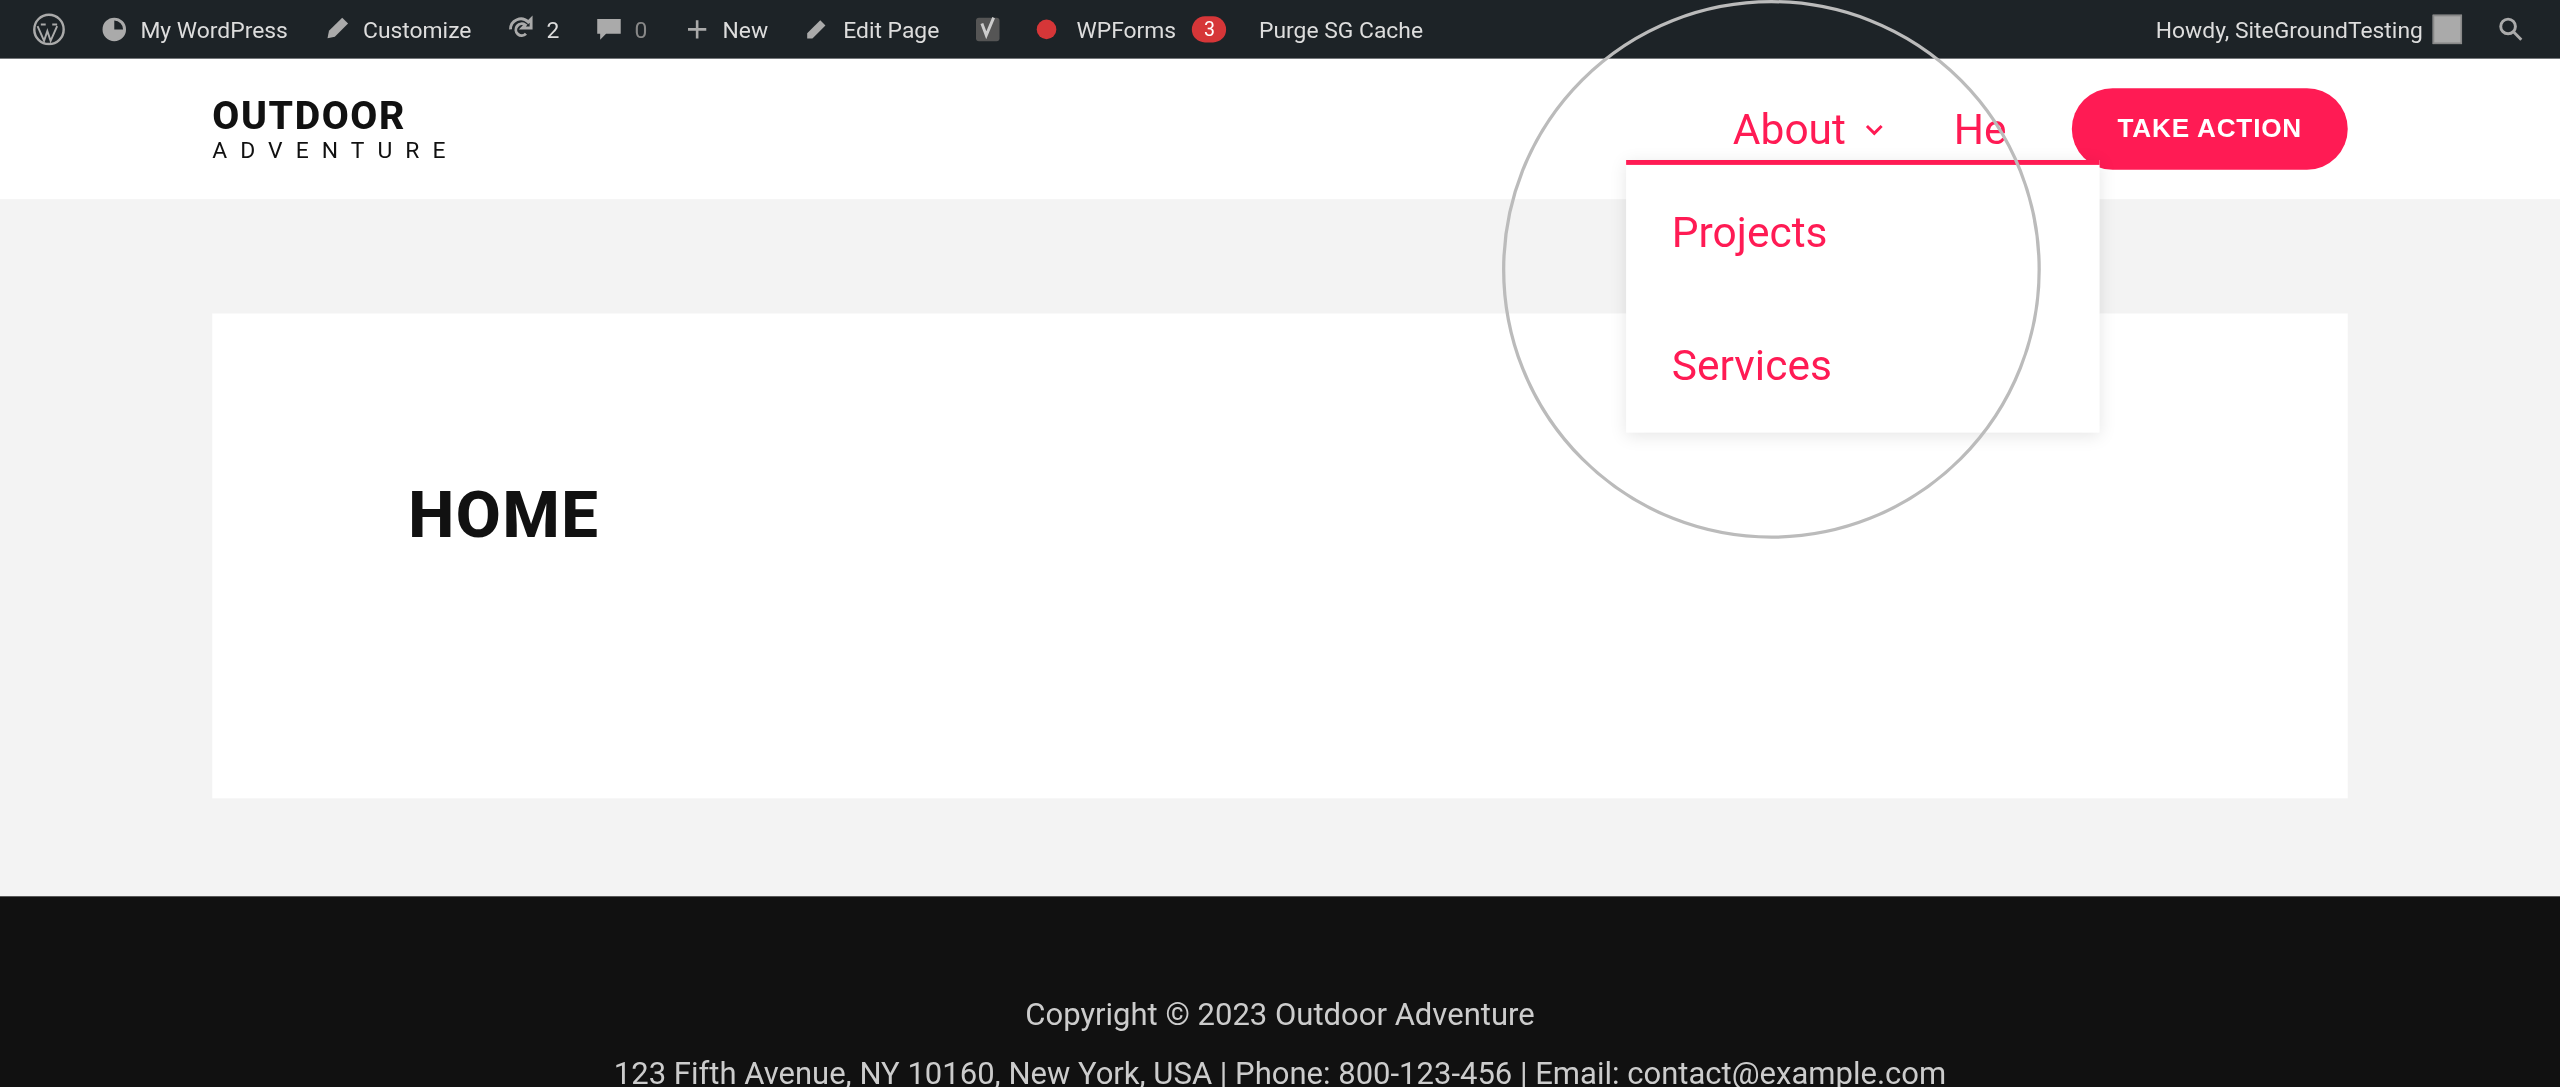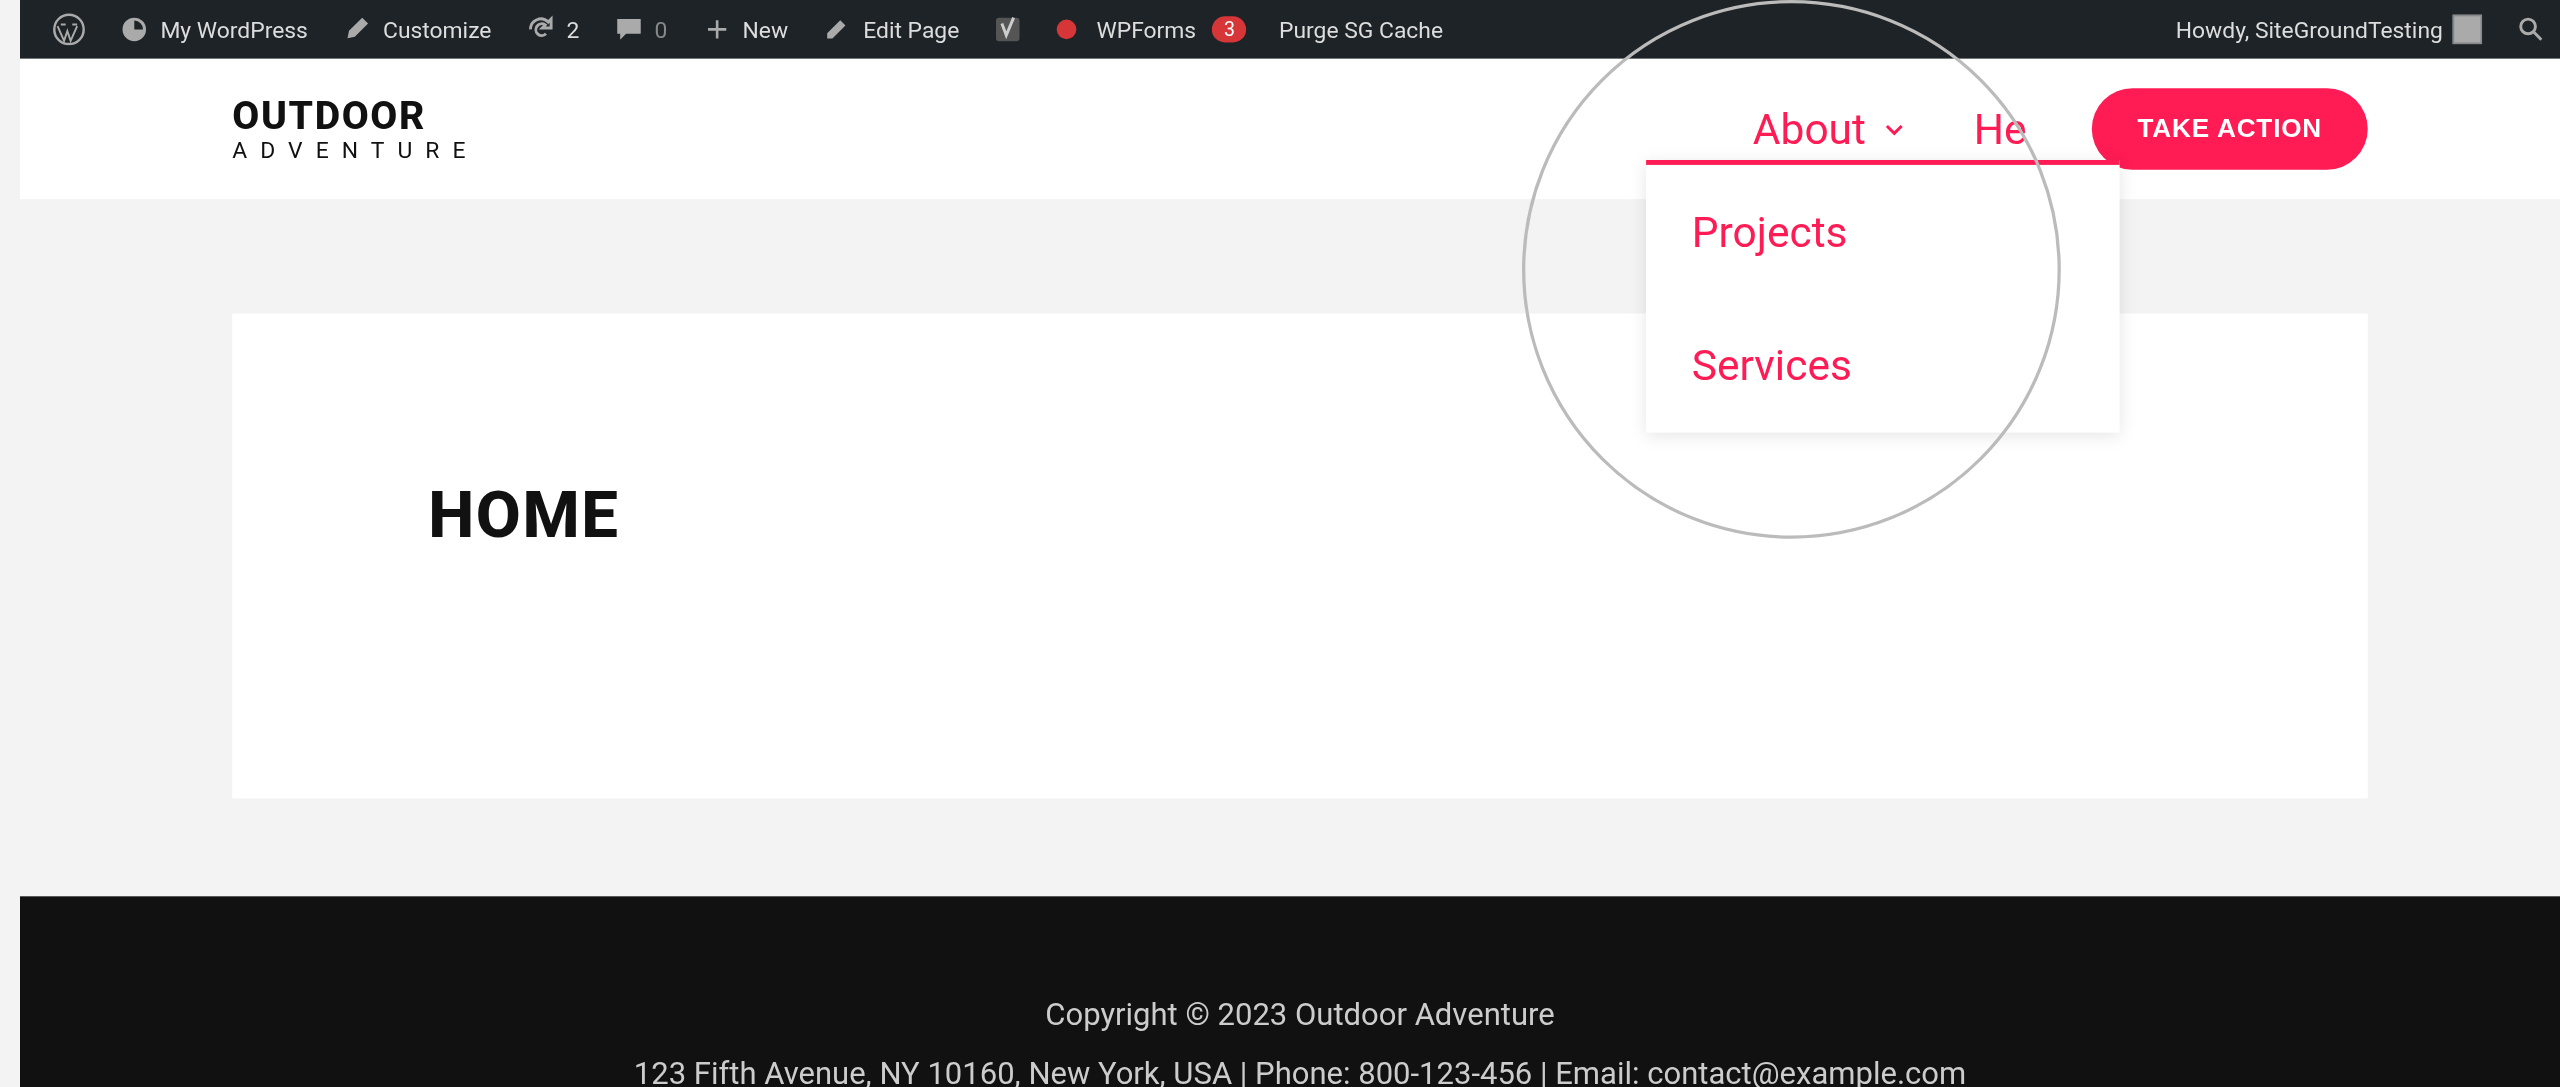--- a/index.html
+++ b/index.html
@@ -148,21 +148,20 @@
     transform-origin: top left;
     transform: scale(1.63265);
     position: relative;
   }
   .canvas {
     width: 2560px;
     height: 1087px;
     overflow: hidden;
     position: relative;
     background:#f3f3f3;
-    padding-left:20px;
   }
 
   svg { display:block; }
 </style>
 </head>
 <body>
 
 <div class="canvas">
 <div class="stage">
 

